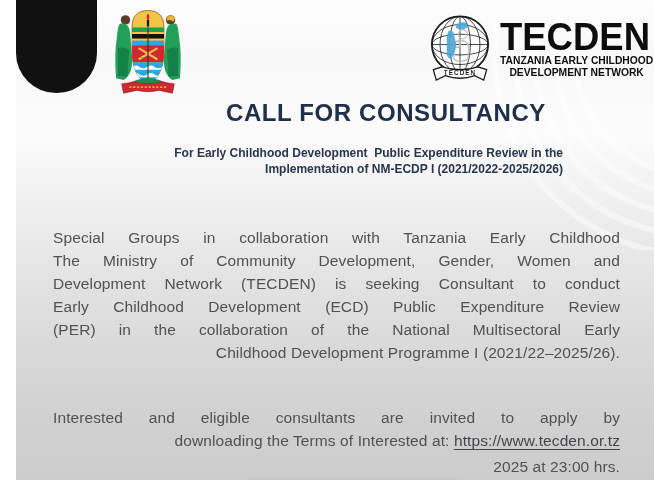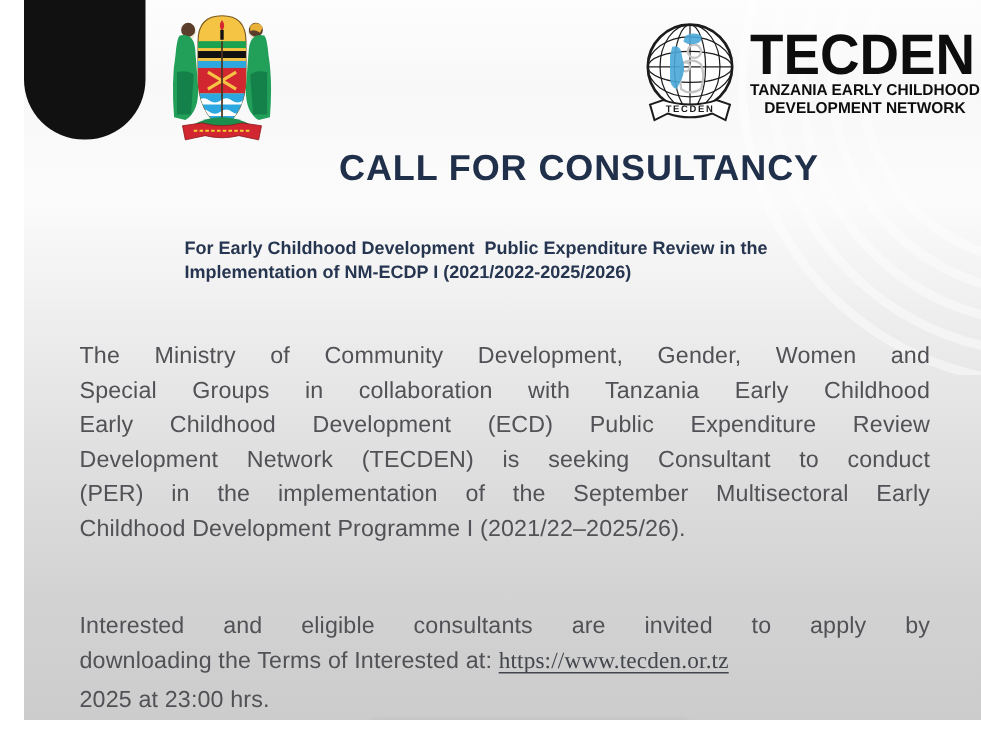--- a/index.html
+++ b/index.html
@@ -27,32 +27,32 @@
     letter-spacing:0px;transform:scaleX(.96);transform-origin:left;
     white-space:nowrap;
   }
   .tecden-sub{font-size:10.5px;font-weight:700;color:#0d0d0d;line-height:11.5px;
     text-align:center;transform:scaleX(.98);transform-origin:left;white-space:nowrap;margin-top:3px;}
   .main-title{
     position:absolute;left:0;top:99px;width:654px;text-align:center;
     font-size:24px;font-weight:700;letter-spacing:.6px;color:#20304a;padding-left:43px;
   }
   .subtitle{
-    position:absolute;left:107px;top:158px;width:440px;text-align:left;
+    position:absolute;left:107px;top:146px;width:440px;text-align:right;
     font-size:12px;font-weight:700;line-height:15.5px;color:#273650;
     white-space:pre-wrap;
   }
   .bodytext{position:absolute;left:37px;width:567px;color:#515156;
     font-size:15.5px;line-height:23px;letter-spacing:.1px;}
   .p1{top:226px;}
   .p2{top:406px;}
   .p3{top:455px;}
   .jline{text-align:justify;text-align-last:justify;}
-  .jline-last{text-align:left;}
-  .toR-link{color:#43464c;text-decoration:underline;text-underline-offset:3px;cursor:pointer;font-family:Liberation Serif, serif;}
+  .jline-last{text-align:right;}
+  .toR-link{color:#43464c;text-decoration:underline;text-underline-offset:3px;cursor:pointer;}
   .bottom-card{
     position:absolute;left:227px;top:482px;width:220px;height:20px;
     background:#fcfcfc;border-radius:10px 10px 0 0;
     box-shadow:0 0 6px rgba(0,0,0,.15);
   }
 </style>
 </head>
 <body>
 
 <div class="canvas">
@@ -143,25 +143,25 @@
       <div class="tecden-sub" style="margin-top:0;">DEVELOPMENT NETWORK</div>
     </div>
   </div>
 
   <div class="main-title">CALL FOR CONSULTANCY</div>
 
   <div class="subtitle">For Early Childhood Development  Public Expenditure Review in the
 Implementation of NM-ECDP I (2021/2022-2025/2026)</div>
 
   <div class="bodytext p1">
+    <div class="jline">Special Groups in collaboration with Tanzania Early Childhood</div>
     <div class="jline">The Ministry of Community Development, Gender, Women and</div>
-    <div class="jline">Special Groups in collaboration with Tanzania Early Childhood</div>
+    <div class="jline">Development Network (TECDEN) is seeking Consultant to conduct</div>
     <div class="jline">Early Childhood Development (ECD) Public Expenditure Review</div>
-    <div class="jline">Development Network (TECDEN) is seeking Consultant to conduct</div>
-    <div class="jline">(PER) in the implementation of the September Multisectoral Early</div>
+    <div class="jline">(PER) in the collaboration of the National Multisectoral Early</div>
     <div class="jline-last">Childhood Development Programme I (2021/22–2025/26).</div>
   </div>
 
   <div class="bodytext p2">
     <div class="jline">Interested and eligible consultants are invited to apply by</div>
     <div class="jline-last"><span>downloading the Terms of Interested at: </span><span class="toR-link">https://www.tecden.or.tz</span></div>
   </div>
 
   <div class="bodytext p3">
     <div class="jline-last">2025 at 23:00 hrs.</div>

